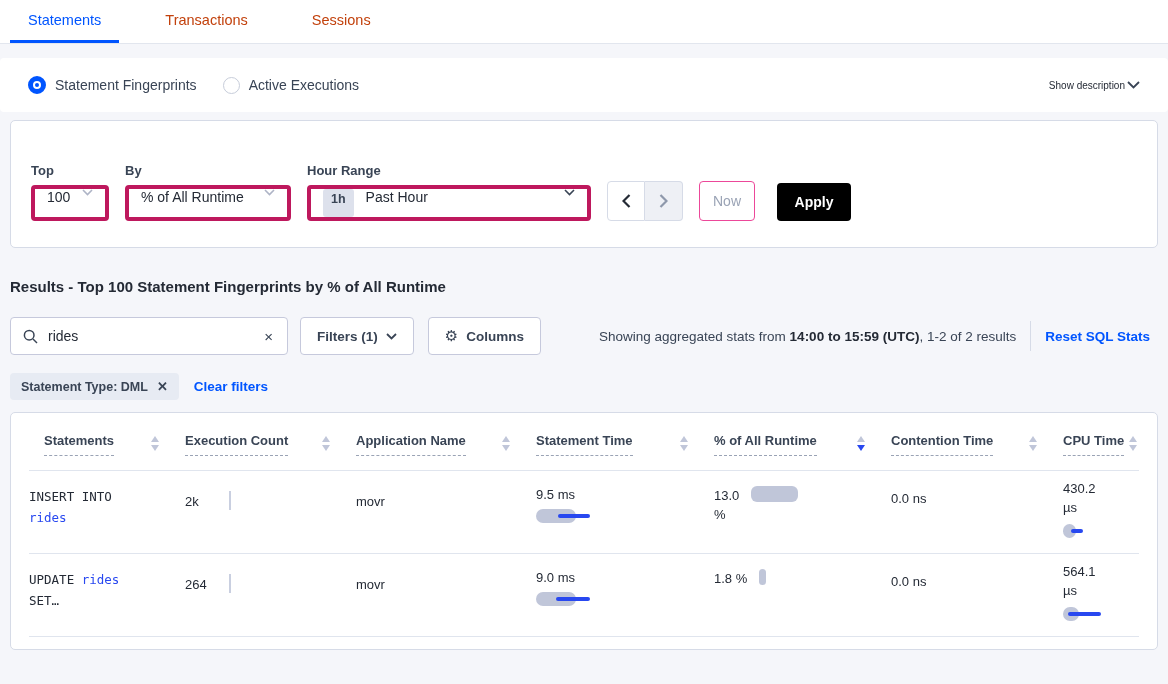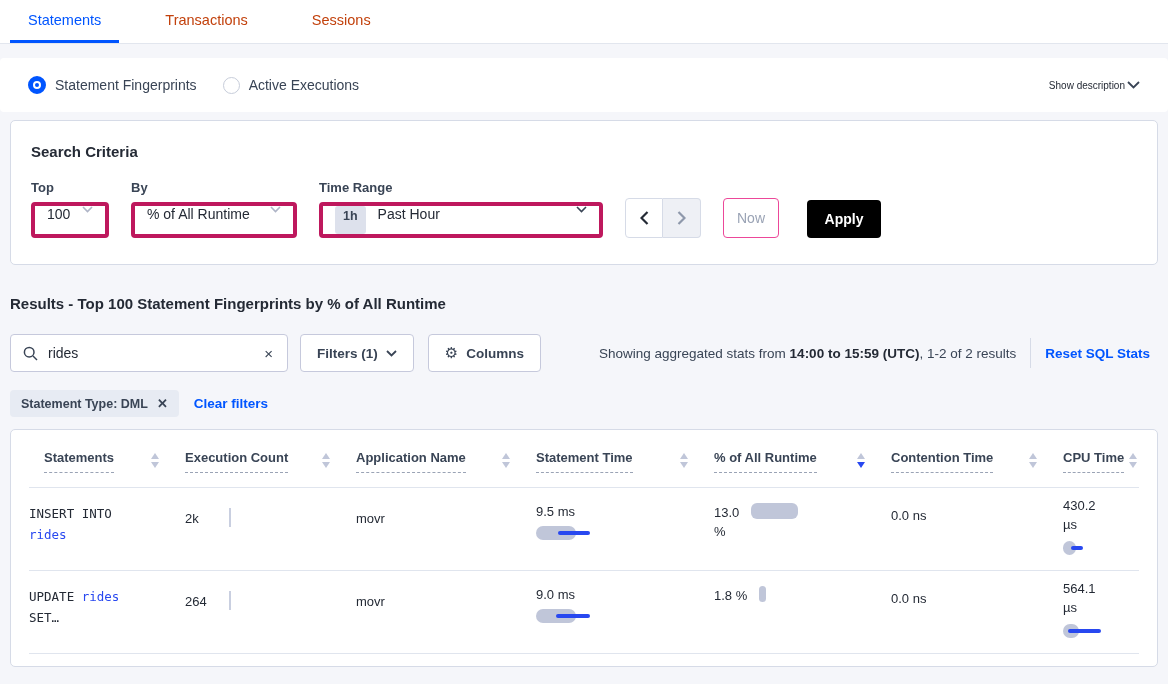--- a/index.html
+++ b/index.html
@@ -55,21 +55,21 @@
   }
   
   .criteria-card {
     margin: 8px 10px 0;
     background: #fff;
     border: 1px solid #d6dbe7;
     border-radius: 5px;
     padding: 22px 20px 26px;
   }
   .criteria-title { font-size: 15px; font-weight: bold; color: #242a35; }
-  .criteria-form { display: flex; align-items: flex-end; margin-top: 20px; gap: 6px; }
+  .criteria-form { display: flex; align-items: flex-end; margin-top: 20px; }
   .field { display: flex; flex-direction: column; margin-right: 16px; }
   .field-label { font-size: 13px; font-weight: bold; color: #394455; margin-bottom: 7px; }
   .select {
     height: 36px; border: 4px solid #be185d; border-radius: 4px;
     background: #fff; display: flex; 
     padding: 0 12px; cursor: pointer; font-size: 14px; color: #242a35;
   }
   .select .chev { margin-left: auto; }
   .sel-top { width: 78px; }
   .sel-by { width: 166px; }
@@ -192,21 +192,20 @@
     <span>Show description</span>
     <span class="chev">
       <svg width="13" height="8" viewBox="0 0 13 8">
           <polyline points="1,1 6.5,6.5 12,1" fill="none" stroke="#394455" stroke-width="1.8"></polyline>
         </svg>
     </span>
   </div>
 </div>
 
 <div class="criteria-card">
-  <div class="criteria-title">Search Criteria</div>
   <div class="criteria-form">
     <div class="field">
       <span class="field-label">Top</span>
       <div class="select sel-top">
         <span>100</span>
         <span class="chev">
           <svg width="11" height="7" viewBox="0 0 11 7">
               <polyline points="1,1 5.5,5.5 10,1" fill="none" stroke="#aeb4c6" stroke-width="1.6"></polyline>
             </svg>
         </span>
@@ -217,21 +216,21 @@
       <div class="select sel-by">
         <span>% of All Runtime</span>
         <span class="chev">
           <svg width="11" height="7" viewBox="0 0 11 7">
               <polyline points="1,1 5.5,5.5 10,1" fill="none" stroke="#aeb4c6" stroke-width="1.6"></polyline>
             </svg>
         </span>
       </div>
     </div>
     <div class="field">
-      <span class="field-label">Time Range</span>
+      <span class="field-label">Hour Range</span>
       <div class="select sel-range">
         <span class="range-badge">1h</span>
         <span>Past Hour</span>
         <span class="chev">
           <svg width="11" height="7" viewBox="0 0 11 7">
               <polyline points="1,1 5.5,5.5 10,1" fill="none" stroke="#394455" stroke-width="1.6"></polyline>
             </svg>
         </span>
       </div>
     </div>

